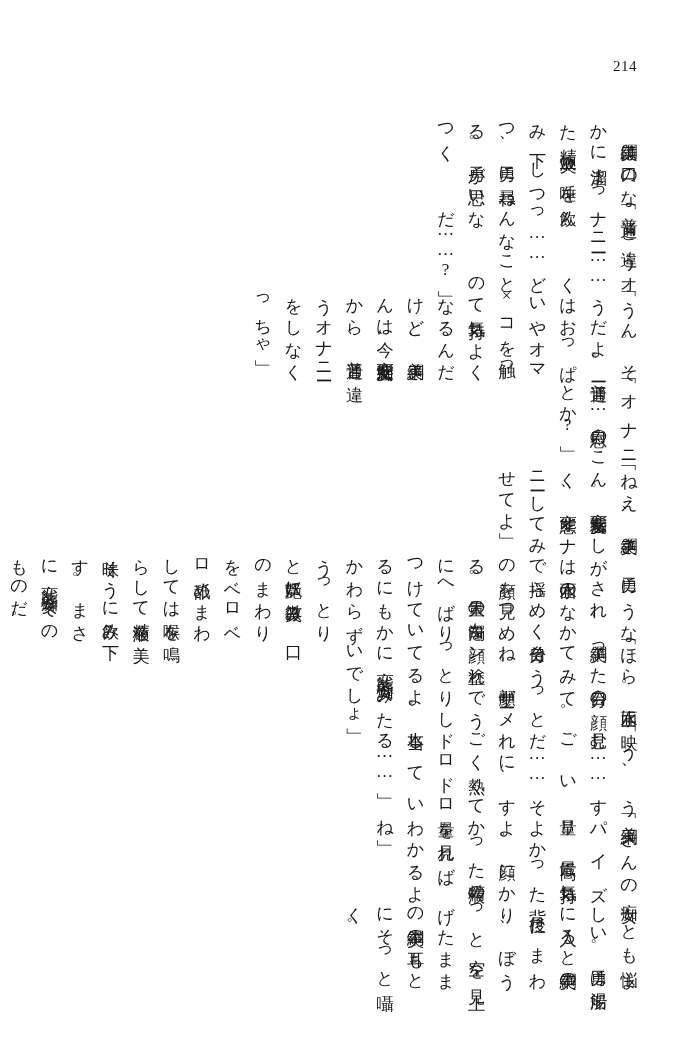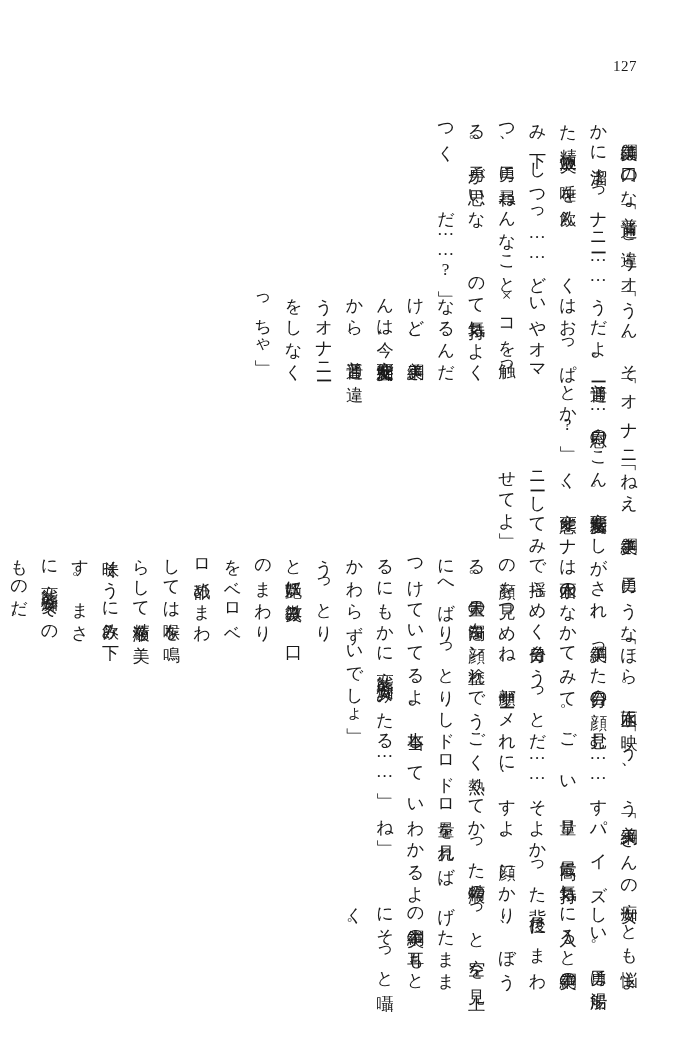--- a/index.html
+++ b/index.html
@@ -59,21 +59,21 @@
   }
   .indent {
     text-indent: 17px;
   }
 </style>
 </head>
 <body>
 
 <div class="page">
 
-  <div class="page-number">127</div>
+  <div class="page-number">214</div>
 
   <div class="text-body">
     <div class="col indent">とも悩ましい。勇は湯船に入ると美綱の背後にまわり、ぼうっと空を見上げたままの美綱の耳もとにそっと囁く。</div>
     <div class="col">「美綱さんの痴女パイズリ、最高に気持ちよかったよ。顔にかかった精液の量を見れば、わかるよね」</div>
     <div class="col">「う、うむ……すごい量だ……それに、すごく熱くてドロドロしている……」</div>
     <div class="col">「ほら。水面に映った自分の顔、見てみて。そうっとね。顔中ザーメン塗れでうっとりしてるよ。本当に変態痴女みたいでしょ」</div>
     <div class="col indent">勇にうながされ、美綱は水面のなかで揺らめく自分の顔を見つめる。大量の白濁を顔にへばりつけているにもかかわらずうっとりと妖艶に微笑み、口のまわりをベロベロ舐めまわしては喉を鳴らして精液を美味そうに飲み下す。まさに変態痴女そのものだ。</div>
     <div class="col">「ねえ、美綱さん。変態痴女らしく、変態オナニーしてみせてよ」</div>
     <div class="col">「オナニー……自慰のことか?」</div>
     <div class="col">「うん。そうだよ。普通はおっぱいやオマ×コを触って気持ちよくなるんだけど、美綱さんは今、変態痴女だから、普通と違うオナニーをしなくっちゃ」</div>

